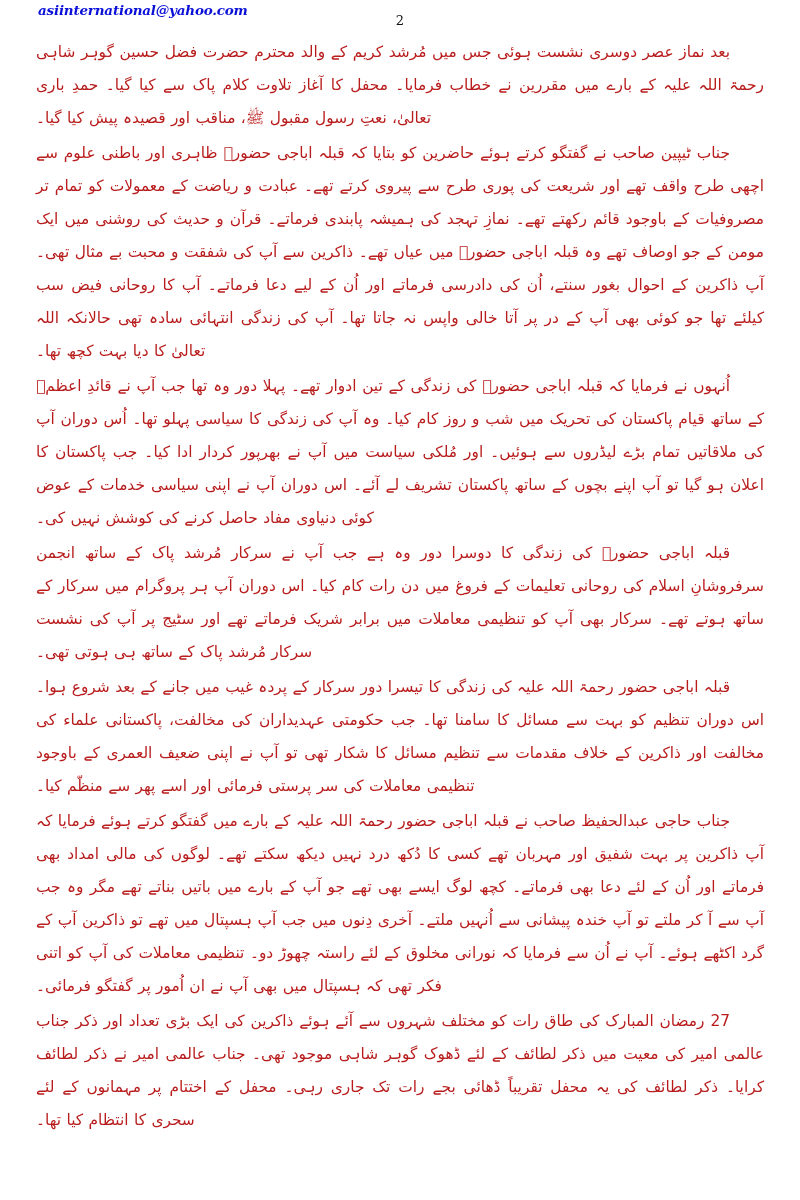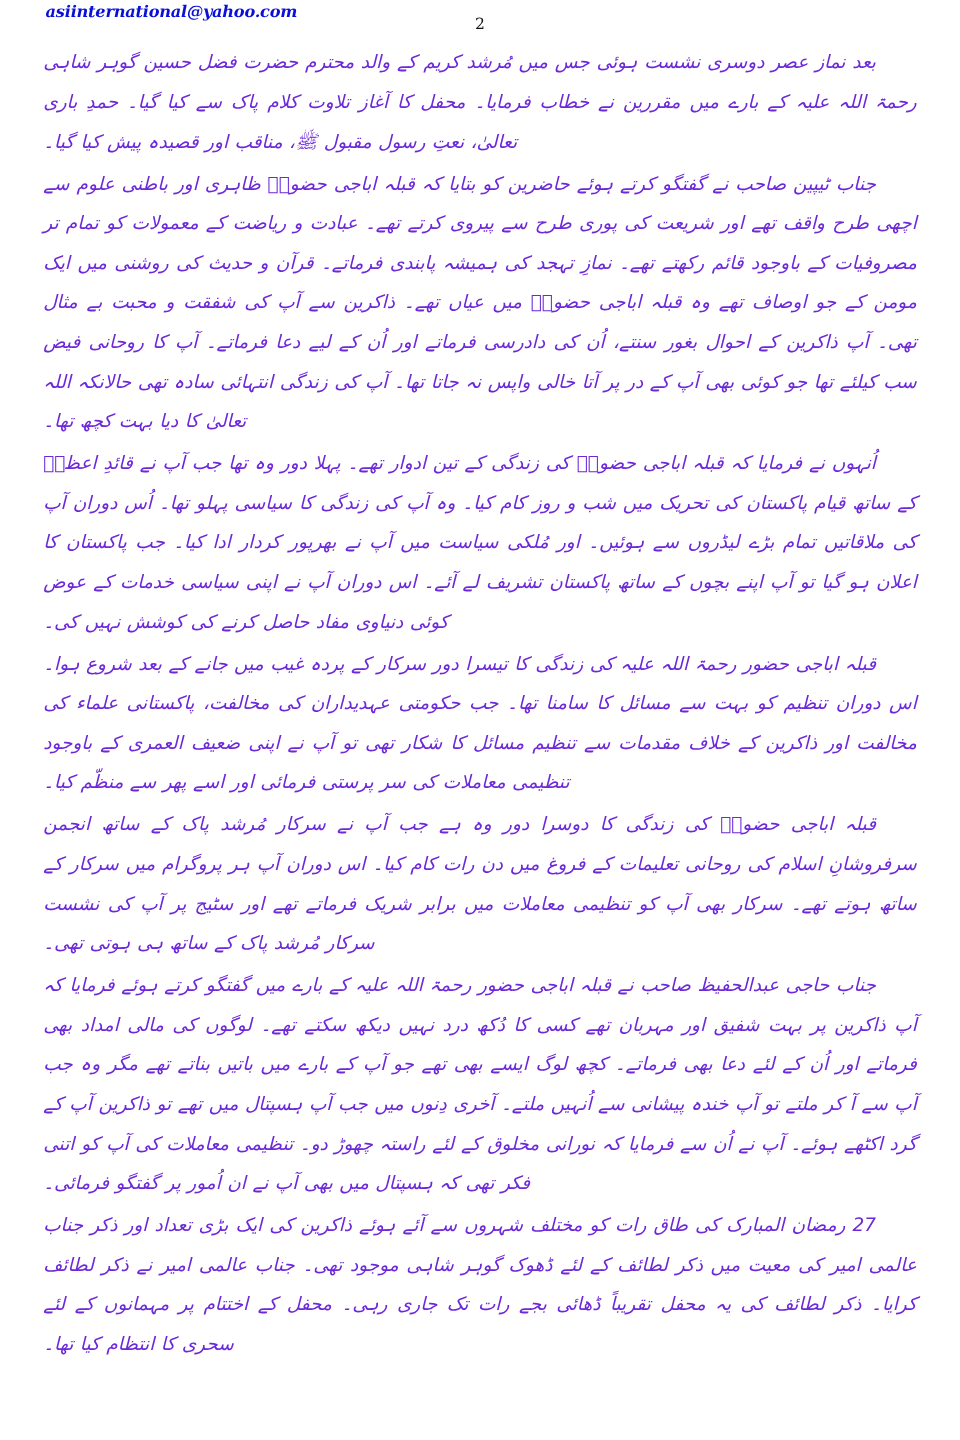--- a/index.html
+++ b/index.html
@@ -68,25 +68,24 @@
     direction: rtl;
   }
 
   .para {
     direction: rtl;
     text-align: justify;
     text-align-last: left;
     font-family: "DejaVu Sans", sans-serif;
     font-size: 15.4px;
     line-height: 33px;
-    color: #6d28d9;
+    color: #b91c1c;
     margin: 0 0 2px 0;
     text-indent: 34px;
     word-spacing: 0.5px;
-    font-style: italic;
     -webkit-font-smoothing: antialiased;
   }
 
   .spacer { flex: 1 1 auto; }
 </style>
 </head>
 <body>
 
 <div class="page">
 
@@ -96,23 +95,23 @@
   </div>
 
   <div class="page-body">
 
     <p class="para">بعد نماز عصر دوسری نشست ہوئی جس میں مُرشد کریم کے والد محترم حضرت فضل حسین گوہر شاہی رحمۃ اللہ علیہ کے بارے میں مقررین نے خطاب فرمایا۔ محفل کا آغاز تلاوت کلام پاک سے کیا گیا۔ حمدِ باری تعالیٰ، نعتِ رسول مقبول ﷺ، مناقب اور قصیدہ پیش کیا گیا۔</p>
 
     <p class="para">جناب ٹیپین صاحب نے گفتگو کرتے ہوئے حاضرین کو بتایا کہ قبلہ اباجی حضورؒ ظاہری اور باطنی علوم سے اچھی طرح واقف تھے اور شریعت کی پوری طرح سے پیروی کرتے تھے۔ عبادت و ریاضت کے معمولات کو تمام تر مصروفیات کے باوجود قائم رکھتے تھے۔ نمازِ تہجد کی ہمیشہ پابندی فرماتے۔ قرآن و حدیث کی روشنی میں ایک مومن کے جو اوصاف تھے وہ قبلہ اباجی حضورؒ میں عیاں تھے۔ ذاکرین سے آپ کی شفقت و محبت بے مثال تھی۔ آپ ذاکرین کے احوال بغور سنتے، اُن کی دادرسی فرماتے اور اُن کے لیے دعا فرماتے۔ آپ کا روحانی فیض سب کیلئے تھا جو کوئی بھی آپ کے در پر آتا خالی واپس نہ جاتا تھا۔ آپ کی زندگی انتہائی سادہ تھی حالانکہ اللہ تعالیٰ کا دیا بہت کچھ تھا۔</p>
 
     <p class="para">اُنہوں نے فرمایا کہ قبلہ اباجی حضورؒ کی زندگی کے تین ادوار تھے۔ پہلا دور وہ تھا جب آپ نے قائدِ اعظمؒ کے ساتھ قیام پاکستان کی تحریک میں شب و روز کام کیا۔ وہ آپ کی زندگی کا سیاسی پہلو تھا۔ اُس دوران آپ کی ملاقاتیں تمام بڑے لیڈروں سے ہوئیں۔ اور مُلکی سیاست میں آپ نے بھرپور کردار ادا کیا۔ جب پاکستان کا اعلان ہو گیا تو آپ اپنے بچوں کے ساتھ پاکستان تشریف لے آئے۔ اس دوران آپ نے اپنی سیاسی خدمات کے عوض کوئی دنیاوی مفاد حاصل کرنے کی کوشش نہیں کی۔</p>
 
+    <p class="para">قبلہ اباجی حضورؒ کی زندگی کا دوسرا دور وہ ہے جب آپ نے سرکار مُرشد پاک کے ساتھ انجمن سرفروشانِ اسلام کی روحانی تعلیمات کے فروغ میں دن رات کام کیا۔ اس دوران آپ ہر پروگرام میں سرکار کے ساتھ ہوتے تھے۔ سرکار بھی آپ کو تنظیمی معاملات میں برابر شریک فرماتے تھے اور سٹیج پر آپ کی نشست سرکار مُرشد پاک کے ساتھ ہی ہوتی تھی۔</p>
+
     <p class="para">قبلہ اباجی حضور رحمۃ اللہ علیہ کی زندگی کا تیسرا دور سرکار کے پردہ غیب میں جانے کے بعد شروع ہوا۔ اس دوران تنظیم کو بہت سے مسائل کا سامنا تھا۔ جب حکومتی عہدیداران کی مخالفت، پاکستانی علماء کی مخالفت اور ذاکرین کے خلاف مقدمات سے تنظیم مسائل کا شکار تھی تو آپ نے اپنی ضعیف العمری کے باوجود تنظیمی معاملات کی سر پرستی فرمائی اور اسے پھر سے منظّم کیا۔</p>
-
-    <p class="para">قبلہ اباجی حضورؒ کی زندگی کا دوسرا دور وہ ہے جب آپ نے سرکار مُرشد پاک کے ساتھ انجمن سرفروشانِ اسلام کی روحانی تعلیمات کے فروغ میں دن رات کام کیا۔ اس دوران آپ ہر پروگرام میں سرکار کے ساتھ ہوتے تھے۔ سرکار بھی آپ کو تنظیمی معاملات میں برابر شریک فرماتے تھے اور سٹیج پر آپ کی نشست سرکار مُرشد پاک کے ساتھ ہی ہوتی تھی۔</p>
 
     <p class="para">جناب حاجی عبدالحفیظ صاحب نے قبلہ اباجی حضور رحمۃ اللہ علیہ کے بارے میں گفتگو کرتے ہوئے فرمایا کہ آپ ذاکرین پر بہت شفیق اور مہربان تھے کسی کا دُکھ درد نہیں دیکھ سکتے تھے۔ لوگوں کی مالی امداد بھی فرماتے اور اُن کے لئے دعا بھی فرماتے۔ کچھ لوگ ایسے بھی تھے جو آپ کے بارے میں باتیں بناتے تھے مگر وہ جب آپ سے آ کر ملتے تو آپ خندہ پیشانی سے اُنہیں ملتے۔ آخری دِنوں میں جب آپ ہسپتال میں تھے تو ذاکرین آپ کے گرد اکٹھے ہوئے۔ آپ نے اُن سے فرمایا کہ نورانی مخلوق کے لئے راستہ چھوڑ دو۔ تنظیمی معاملات کی آپ کو اتنی فکر تھی کہ ہسپتال میں بھی آپ نے ان اُمور پر گفتگو فرمائی۔</p>
 
 
     <p class="para">27 رمضان المبارک کی طاق رات کو مختلف شہروں سے آئے ہوئے ذاکرین کی ایک بڑی تعداد اور ذکر جناب عالمی امیر کی معیت میں ذکر لطائف کے لئے ڈھوک گوہر شاہی موجود تھی۔ جناب عالمی امیر نے ذکر لطائف کرایا۔ ذکر لطائف کی یہ محفل تقریباً ڈھائی بجے رات تک جاری رہی۔ محفل کے اختتام پر مہمانوں کے لئے سحری کا انتظام کیا تھا۔</p>
 
   </div>
 
   <div class="spacer"></div>
 

